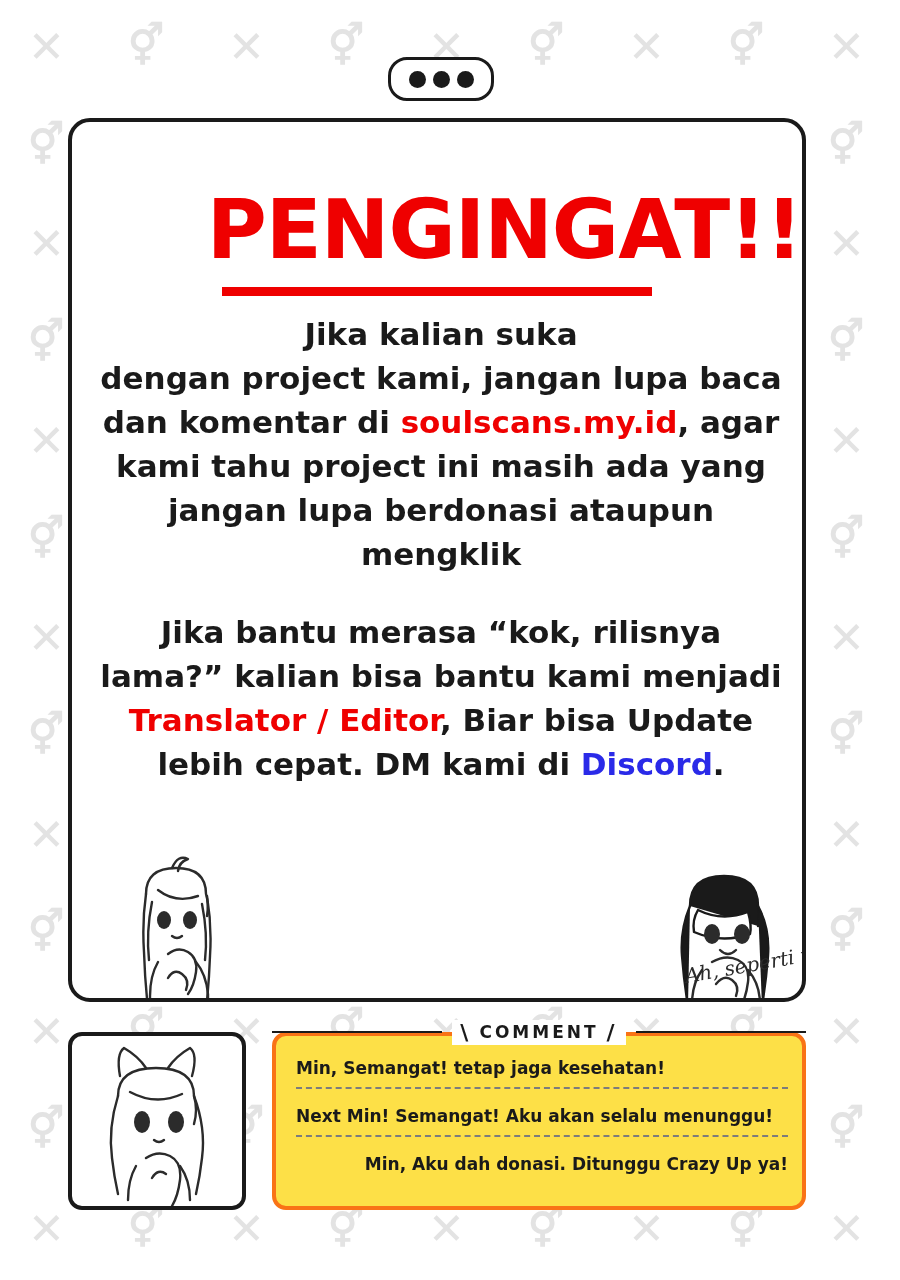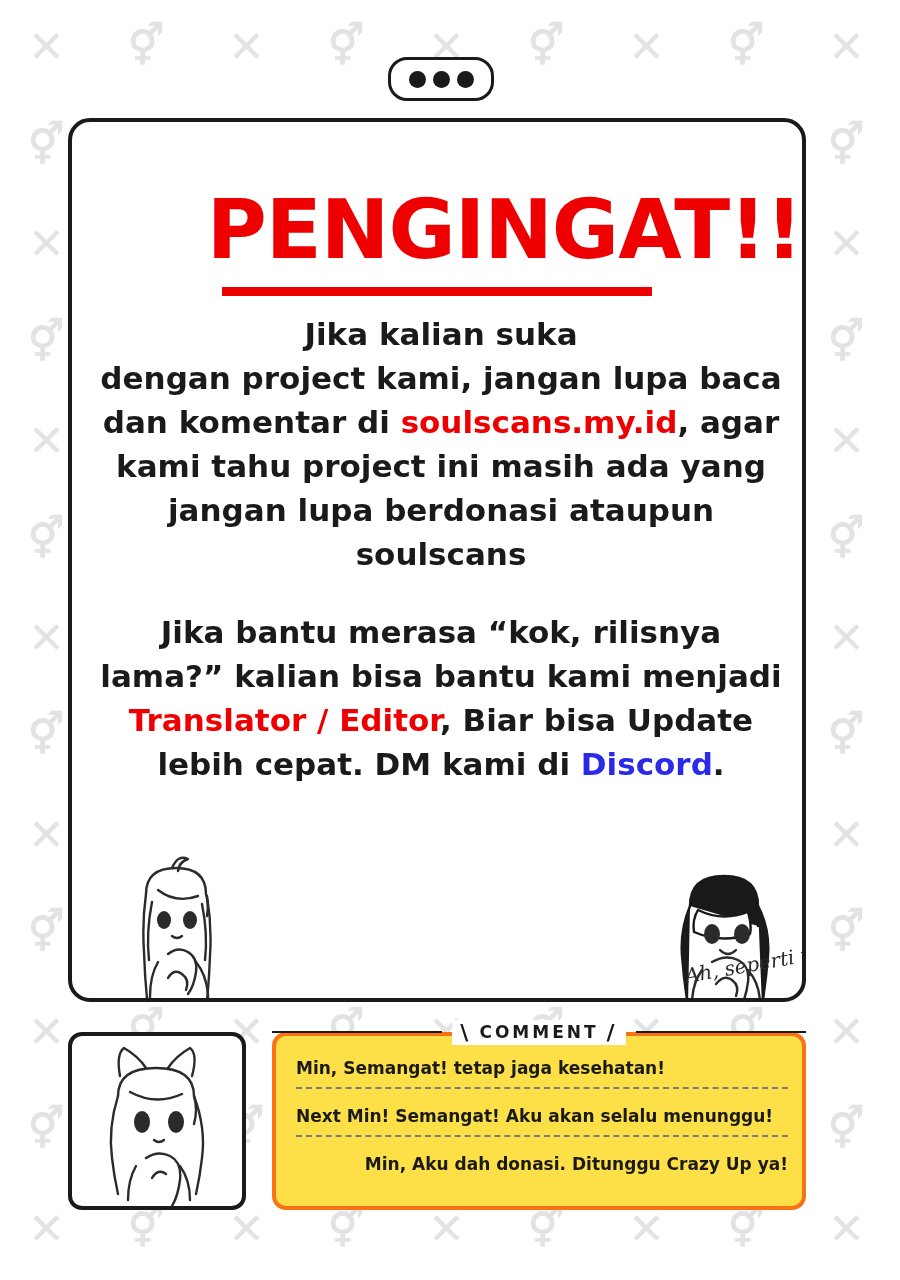--- a/index.html
+++ b/index.html
@@ -341,21 +341,21 @@
     <div id="headline">PENGINGAT!!</div>
     <div id="headline-rule"></div>
 
     <div id="body-copy">
       <p>Jika kalian suka</p>
       <p>dengan project kami, jangan lupa baca</p>
       <p>
         <span>dan komentar di </span><span class="red">soulscans.my.id</span><span>, agar</span>
       </p>
       <p>kami tahu project ini masih ada yang</p>
-      <p>jangan lupa berdonasi ataupun soulscans</p>
+      <p>jangan lupa berdonasi ataupun mengklik</p>
       <div class="gap"></div>
       <p>Jika bantu merasa “kok, rilisnya</p>
       <p>lama?” kalian bisa bantu kami menjadi</p>
       <p>
         <span class="red">Translator / Editor</span><span>, Biar bisa Update</span>
       </p>
       <p>
         <span>lebih cepat. DM kami di </span><span class="blue">Discord</span><span>.</span>
       </p>
     </div>

